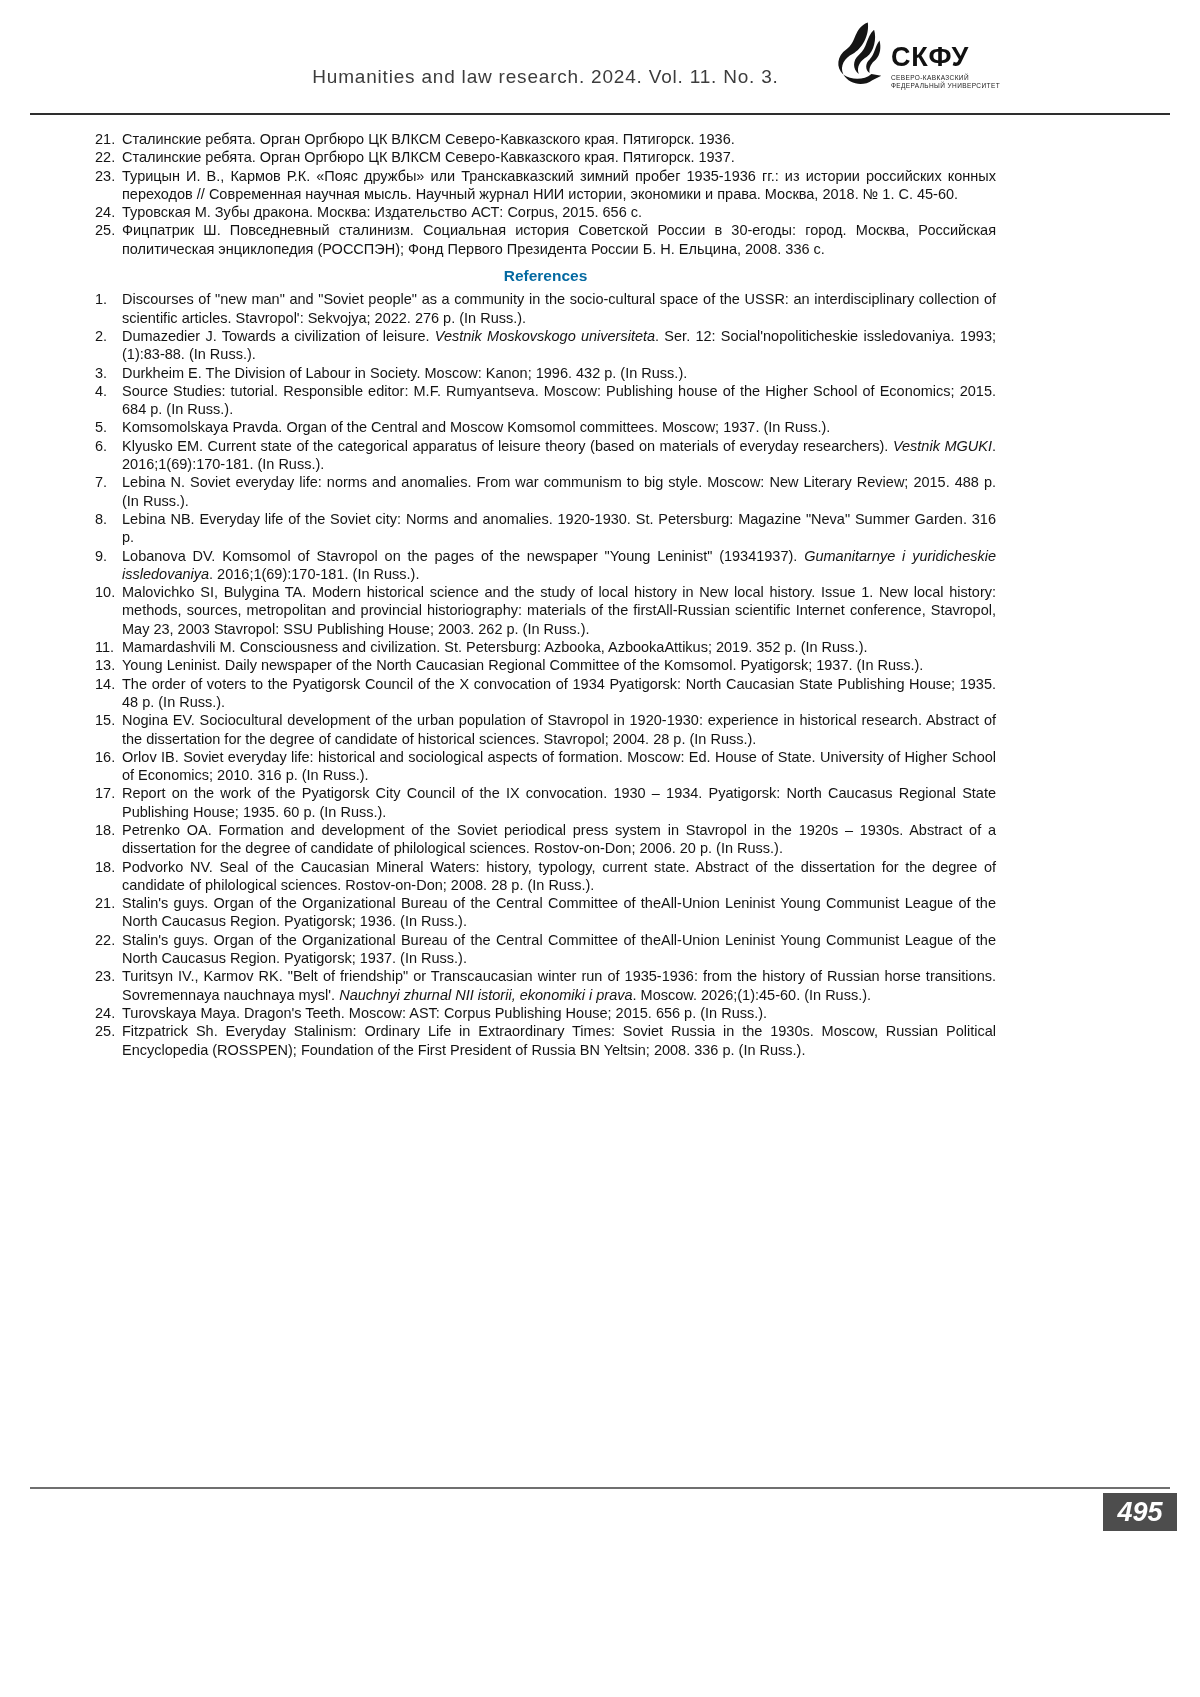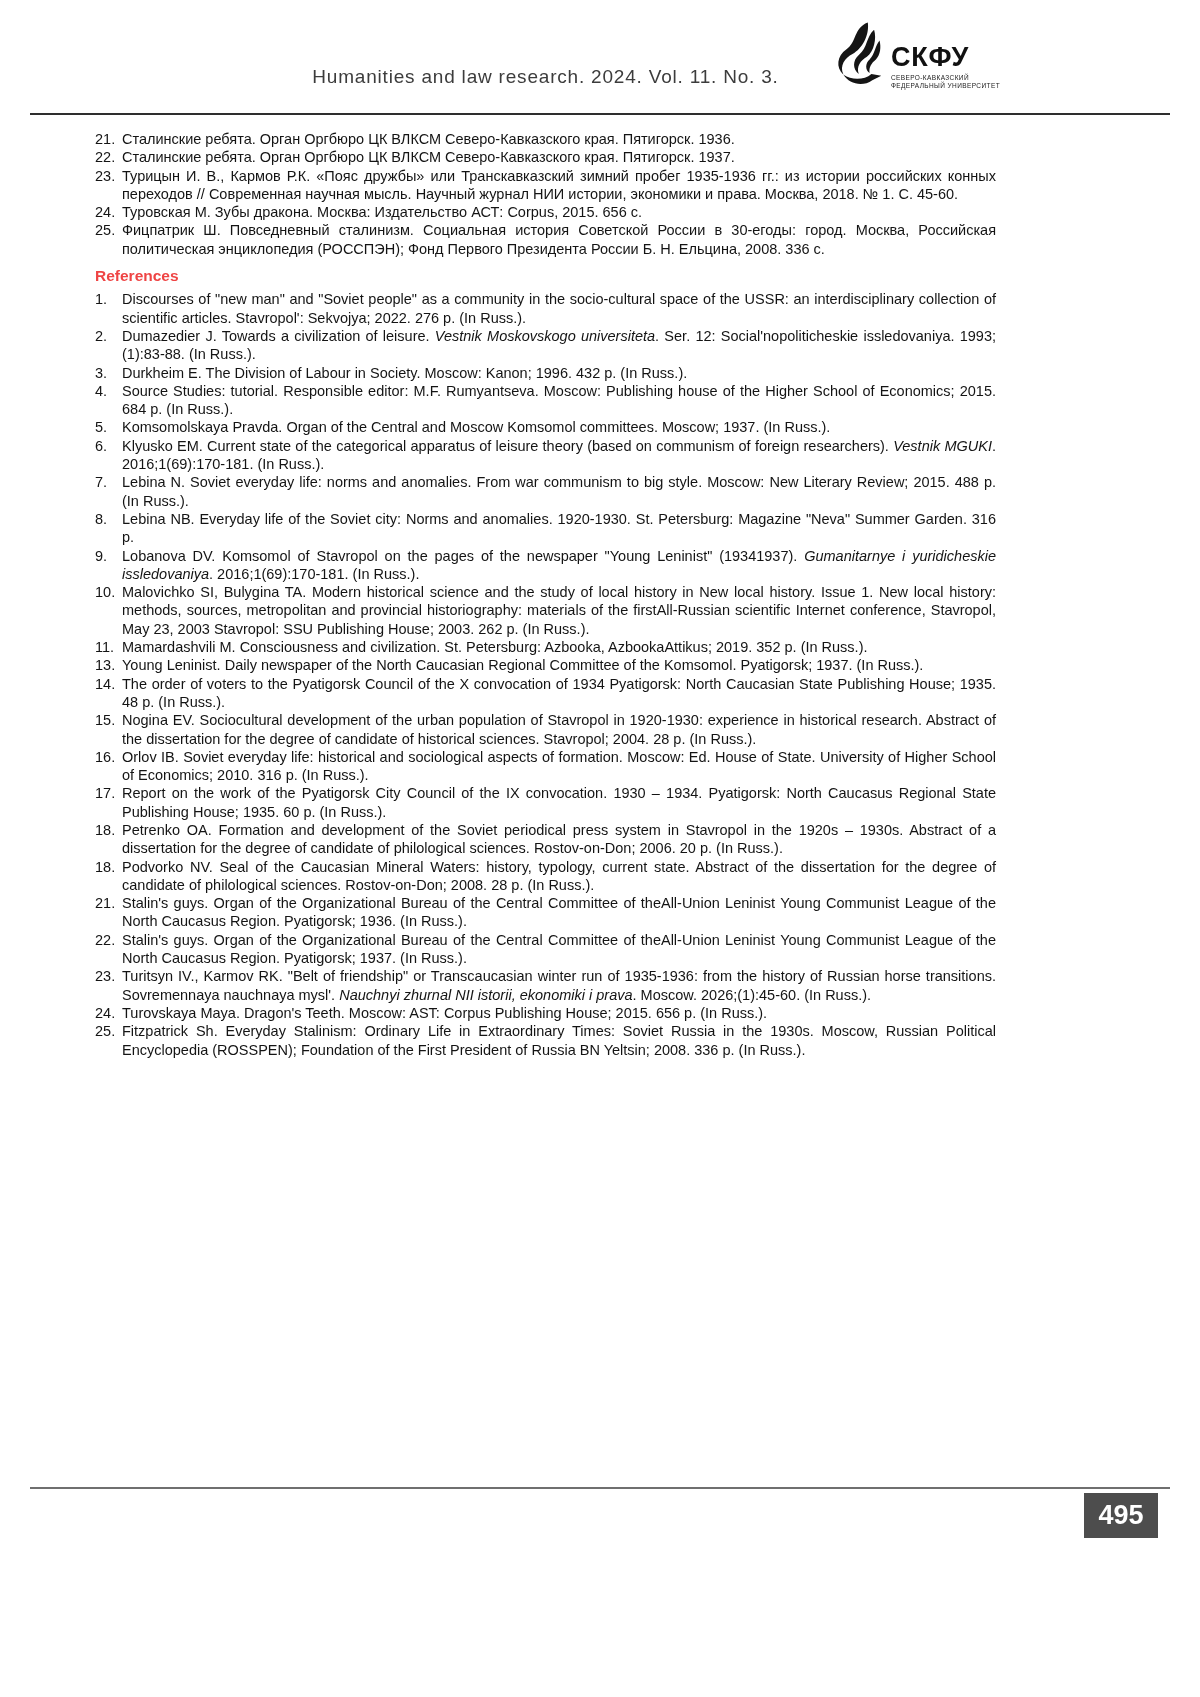--- a/index.html
+++ b/index.html
@@ -41,34 +41,34 @@
   
   .content {
     position: absolute; left: 95px; top: 130px; width: 901px;
     font-size: 14.5px; line-height: 18.3px;
   }
   .ref-item { display: flex; }
   .ref-num { flex: 0 0 27px; }
   .ref-text { flex: 1; text-align: justify; }
   .ref-text em { font-style: italic; }
   .refs-heading {
-    font-size: 15.5px; font-weight: bold;
-    margin: 9px 0 5px 0; color: #ef4444;
+    text-align: center; font-size: 15.5px; font-weight: bold;
+    margin: 9px 0 5px 0; color: #0369a1;
   }
 
   
   .footer-rule {
     position: absolute; left: 30px; top: 1487px; width: 1140px; height: 1.5px;
     background: #6f6f6f;
   }
   .page-badge {
-    position: absolute; top: 1493px; right: 42px;
-    width: 74px; height: 45px; background: #4d4d4d;
+    position: absolute; top: 1493px; right: 23px;
+    width: 74px; height: 38px; background: #4d4d4d;
     color: #ffffff; font-size: 27px; font-weight: bold;
-    display: flex; align-items: center; justify-content: center;
+    display: flex; align-items: center; justify-content: center; font-style: italic;
   }
 </style>
 </head>
 <body>
 
 <div class="page">
 
   <header>
     <div class="journal-title">Humanities and law research. 2024. Vol. 11. No. 3.</div>
 
@@ -135,21 +135,21 @@
         <div class="ref-item">
           <span class="ref-num">4.</span>
           <span class="ref-text"><span>Source Studies: tutorial. Responsible editor: M.F. Rumyantseva. Moscow: Publishing house of the Higher School of Economics; 2015. 684 p. (In Russ.).</span></span>
         </div>
         <div class="ref-item">
           <span class="ref-num">5.</span>
           <span class="ref-text"><span>Komsomolskaya Pravda. Organ of the Central and Moscow Komsomol committees. Moscow; 1937. (In Russ.).</span></span>
         </div>
         <div class="ref-item">
           <span class="ref-num">6.</span>
-          <span class="ref-text"><span>Klyusko EM. Current state of the categorical apparatus of leisure theory (based on communism of foreign researchers). </span><em>Vestnik MGUKI</em><span>. 2016;1(69):170-181. (In Russ.).</span></span>
+          <span class="ref-text"><span>Klyusko EM. Current state of the categorical apparatus of leisure theory (based on materials of everyday researchers). </span><em>Vestnik MGUKI</em><span>. 2016;1(69):170-181. (In Russ.).</span></span>
         </div>
         <div class="ref-item">
           <span class="ref-num">7.</span>
           <span class="ref-text"><span>Lebina N. Soviet everyday life: norms and anomalies. From war communism to big style. Moscow: New Literary Review; 2015. 488 p. (In Russ.).</span></span>
         </div>
         <div class="ref-item">
           <span class="ref-num">8.</span>
           <span class="ref-text"><span>Lebina NB. Everyday life of the Soviet city: Norms and anomalies. 1920-1930. St. Petersburg: Magazine "Neva" Summer Garden. 316 p.</span></span>
         </div>
         <div class="ref-item">

